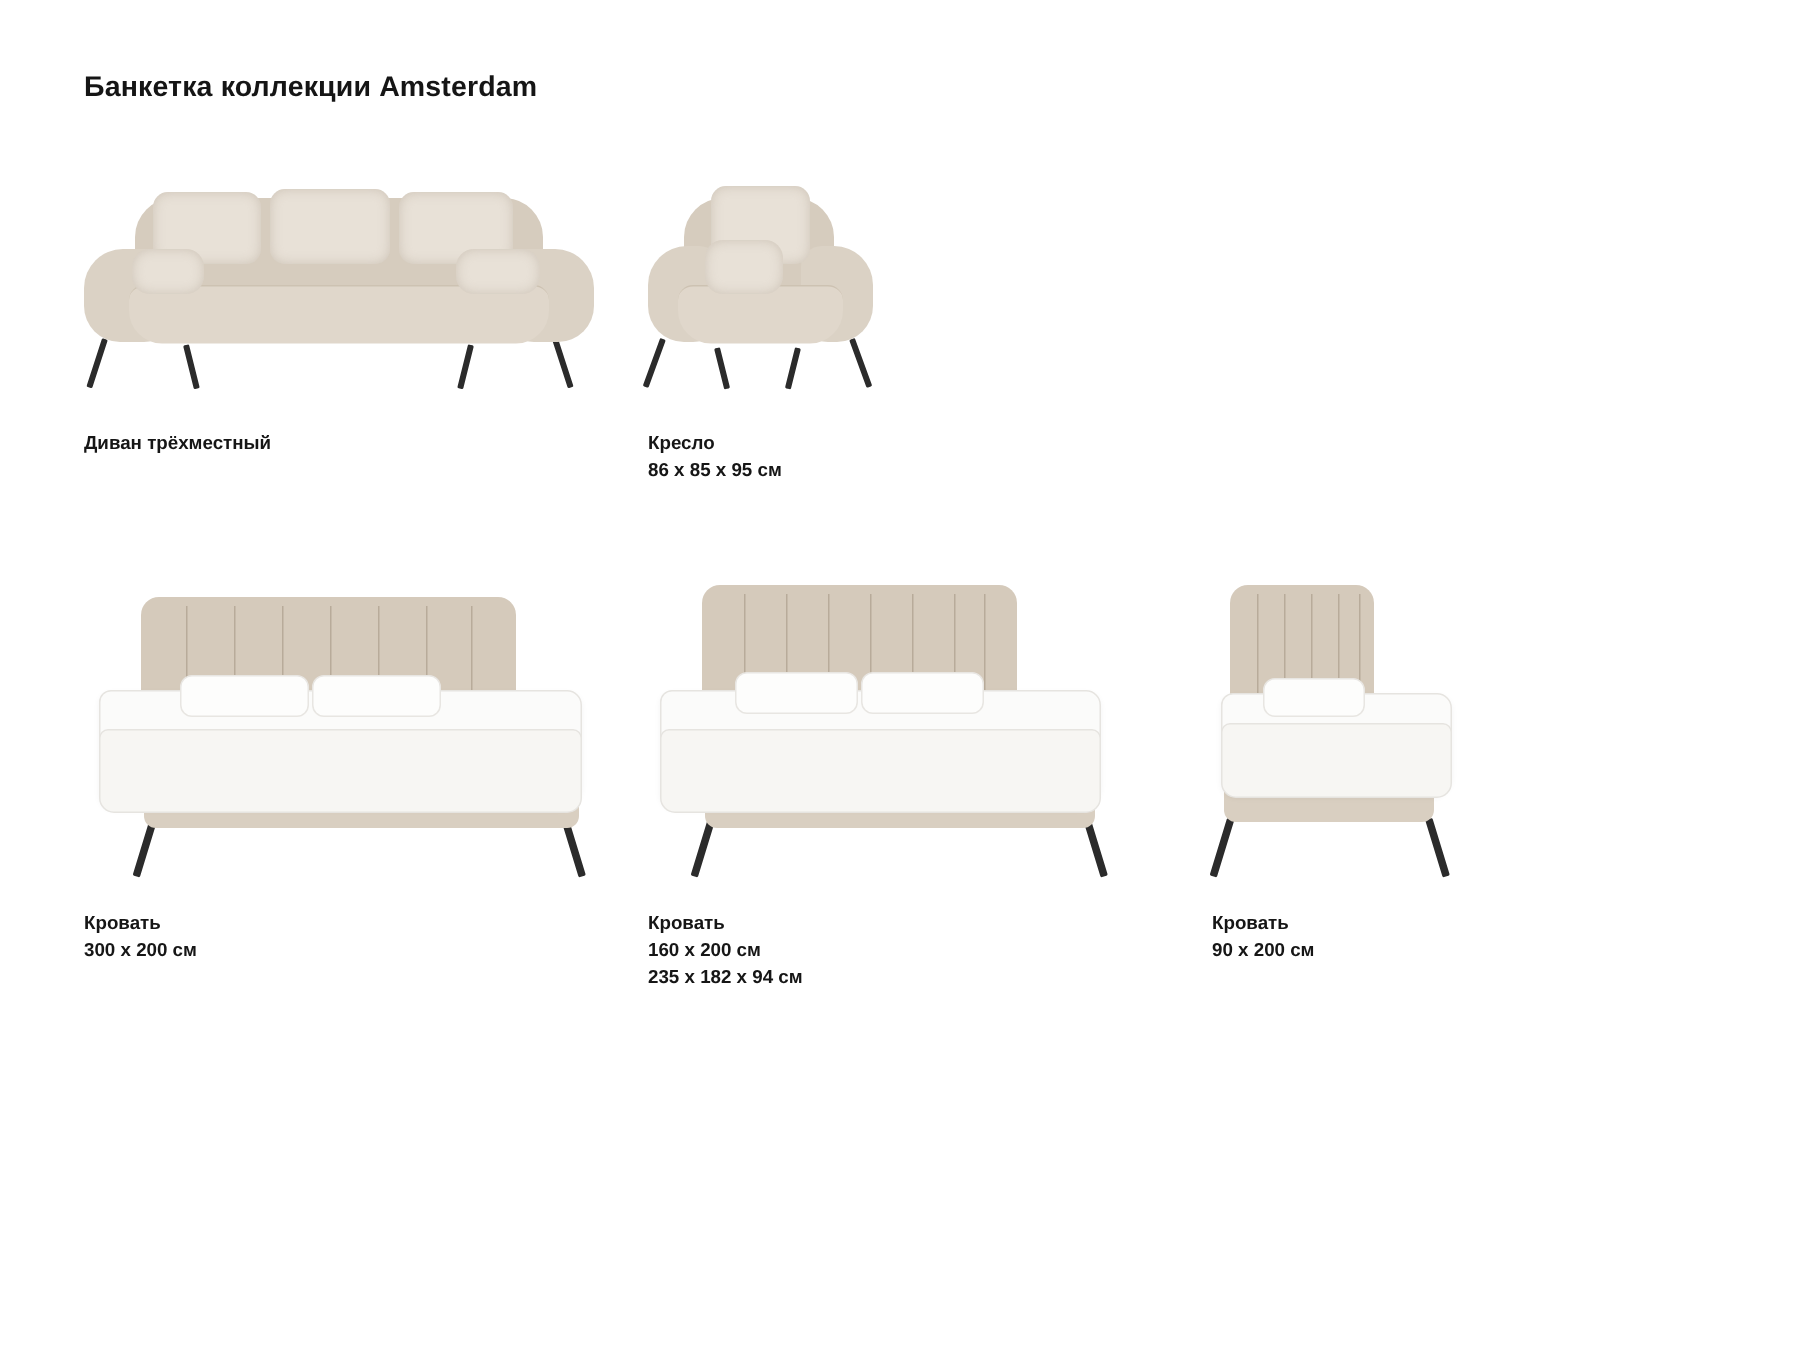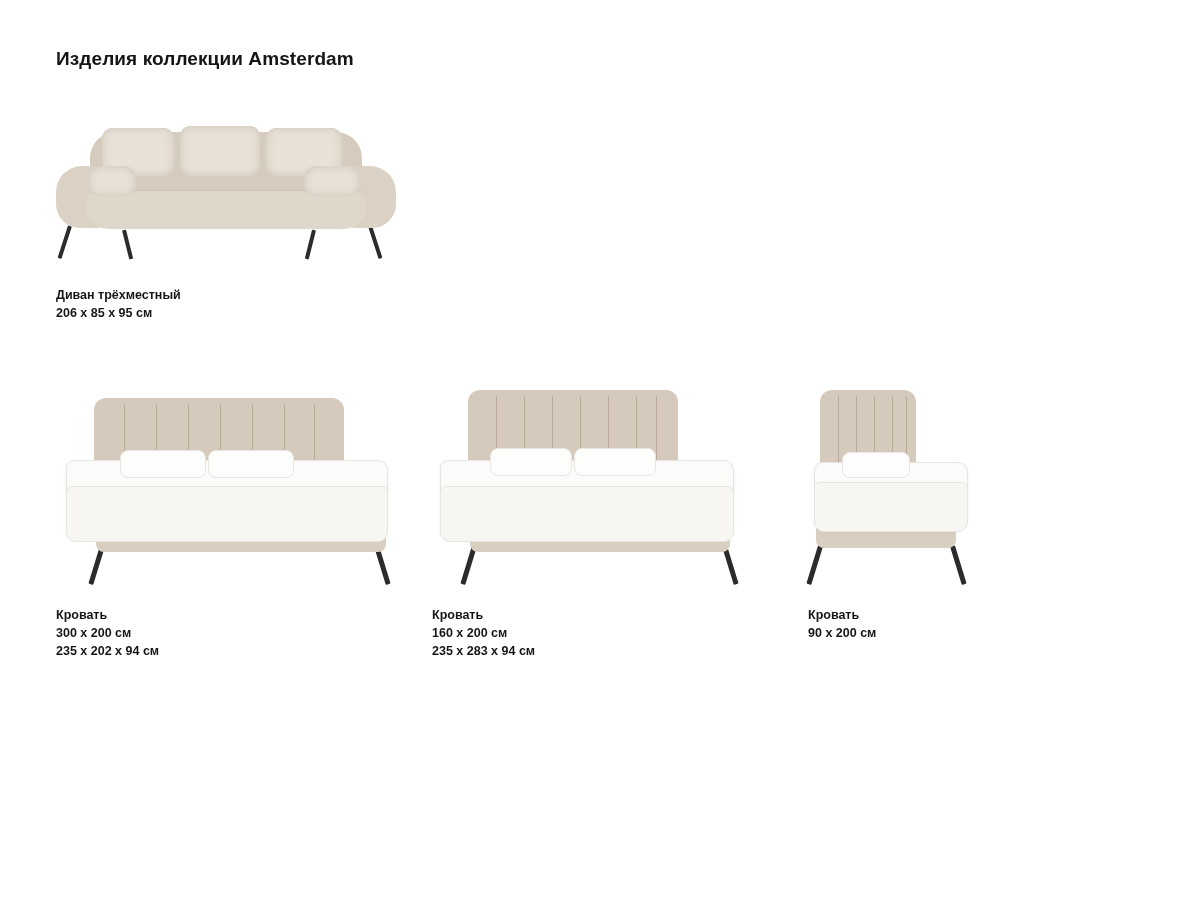--- a/index.html
+++ b/index.html
@@ -136,21 +136,21 @@
     background: #e3dbd0;
     border-radius: 10px;
     box-shadow: inset 0 -5px 8px rgba(160,145,125,0.22);
   }
 </style>
 </head>
 <body>
 
 <div class="page">
 
-  <h1 class="page-title">Изделия коллекции Amsterdam</h1>
+  <h1 class="page-title">Банкетка коллекции Amsterdam</h1>
 
   <div class="row">
 
     <div class="cell">
       <div class="figure">
         <div class="sofa-wrap" style="width:340px;height:150px;">
 
           <div class="leg" style="left:12px;bottom:0;width:4px;height:34px;transform:rotate(18deg);transform-origin:top;"></div>
           <div class="leg" style="left:66px;bottom:0;width:4px;height:30px;transform:rotate(-14deg);transform-origin:top;"></div>
           <div class="leg" style="left:256px;bottom:0;width:4px;height:30px;transform:rotate(14deg);transform-origin:top;"></div>
@@ -165,25 +165,44 @@
 
           <div class="cushion" style="left:46px;top:18px;width:72px;height:48px;"></div>
           <div class="cushion" style="left:124px;top:16px;width:80px;height:50px;"></div>
           <div class="cushion" style="left:210px;top:18px;width:76px;height:48px;"></div>
           <div class="cushion" style="left:32px;top:56px;width:48px;height:30px;border-radius:12px;"></div>
           <div class="cushion" style="left:248px;top:56px;width:56px;height:30px;border-radius:12px;"></div>
         </div>
       </div>
       <div class="caption">
         <div class="name">Диван трёхместный</div>
-        <div class="dim">206 x 85 x 95 см</div>
-      </div>
-    </div>
-
-
+      </div>
+    </div>
+
+
+    <div class="cell">
+      <div class="figure">
+        <div class="sofa-wrap" style="width:150px;height:150px;">
+          <div class="leg" style="left:8px;bottom:0;width:4px;height:34px;transform:rotate(20deg);transform-origin:top;"></div>
+          <div class="leg" style="left:44px;bottom:0;width:4px;height:28px;transform:rotate(-14deg);transform-origin:top;"></div>
+          <div class="leg" style="left:98px;bottom:0;width:4px;height:28px;transform:rotate(14deg);transform-origin:top;"></div>
+          <div class="leg" style="left:134px;bottom:0;width:4px;height:34px;transform:rotate(-20deg);transform-origin:top;"></div>
+          <div class="sofa-back" style="left:24px;top:22px;width:100px;height:72px;"></div>
+          <div class="armrest" style="left:0px;top:54px;width:48px;height:64px;border-radius:26px 14px 18px 24px;"></div>
+          <div class="armrest" style="left:102px;top:54px;width:48px;height:64px;border-radius:14px 26px 24px 18px;"></div>
+          <div class="sofa-seat" style="left:20px;top:80px;width:110px;height:38px;"></div>
+          <div class="cushion" style="left:42px;top:14px;width:66px;height:52px;"></div>
+          <div class="cushion" style="left:38px;top:50px;width:52px;height:36px;border-radius:12px;"></div>
+        </div>
+      </div>
+      <div class="caption">
+        <div class="name">Кресло</div>
+        <div class="dim">86 x 85 x 95 см</div>
+      </div>
+    </div>
   </div>
 
   <div class="block-gap-1"></div>
 
   <div class="row">
 
     <div class="cell">
       <div class="figure beds">
         <div style="position:absolute;bottom:12px;left:0;width:340px;height:200px;">
           <div class="leg" style="left:44px;bottom:0;width:5px;height:40px;transform:rotate(17deg);transform-origin:top;"></div>
@@ -200,21 +219,20 @@
           <div class="bedbase" style="left:40px;top:140px;width:290px;height:26px;"></div>
           <div class="mattress" style="left:10px;top:74px;width:320px;height:76px;border-radius:8px 10px 16px 10px;"></div>
           <div class="blanket" style="left:10px;top:100px;width:320px;height:54px;"></div>
           <div class="pillow" style="left:64px;top:64px;width:84px;height:26px;"></div>
           <div class="pillow" style="left:152px;top:64px;width:84px;height:26px;"></div>
         </div>
       </div>
       <div class="caption">
         <div class="name">Кровать</div>
         <div class="dim">300 x 200 см</div>
-        <div class="dim">235 x 202 x 94 см</div>
       </div>
     </div>
 
     <div class="cell">
       <div class="figure beds">
         <div style="position:absolute;bottom:12px;left:0;width:310px;height:200px;">
           <div class="leg" style="left:40px;bottom:0;width:5px;height:40px;transform:rotate(17deg);transform-origin:top;"></div>
           <div class="leg" style="left:290px;bottom:0;width:5px;height:40px;transform:rotate(-17deg);transform-origin:top;"></div>
           <div class="headboard" style="left:36px;top:4px;width:210px;height:74px;">
             <div class="stripe" style="left:28px;"></div>
@@ -228,21 +246,21 @@
           <div class="bedbase" style="left:38px;top:140px;width:260px;height:26px;"></div>
           <div class="mattress" style="left:8px;top:74px;width:292px;height:76px;border-radius:8px 10px 16px 10px;"></div>
           <div class="blanket" style="left:8px;top:100px;width:292px;height:54px;"></div>
           <div class="pillow" style="left:58px;top:62px;width:80px;height:26px;"></div>
           <div class="pillow" style="left:142px;top:62px;width:80px;height:26px;"></div>
         </div>
       </div>
       <div class="caption">
         <div class="name">Кровать</div>
         <div class="dim">160 x 200 см</div>
-        <div class="dim">235 x 283 x 94 см</div>
+        <div class="dim">235 x 182 x 94 см</div>
       </div>
     </div>
 
     <div class="cell">
       <div class="figure beds">
         <div style="position:absolute;bottom:12px;left:0;width:180px;height:200px;">
           <div class="leg" style="left:10px;bottom:0;width:5px;height:40px;transform:rotate(17deg);transform-origin:top;"></div>
           <div class="leg" style="left:142px;bottom:0;width:5px;height:40px;transform:rotate(-17deg);transform-origin:top;"></div>
           <div class="headboard" style="left:12px;top:4px;width:96px;height:76px;">
             <div class="stripe" style="left:18px;"></div>

